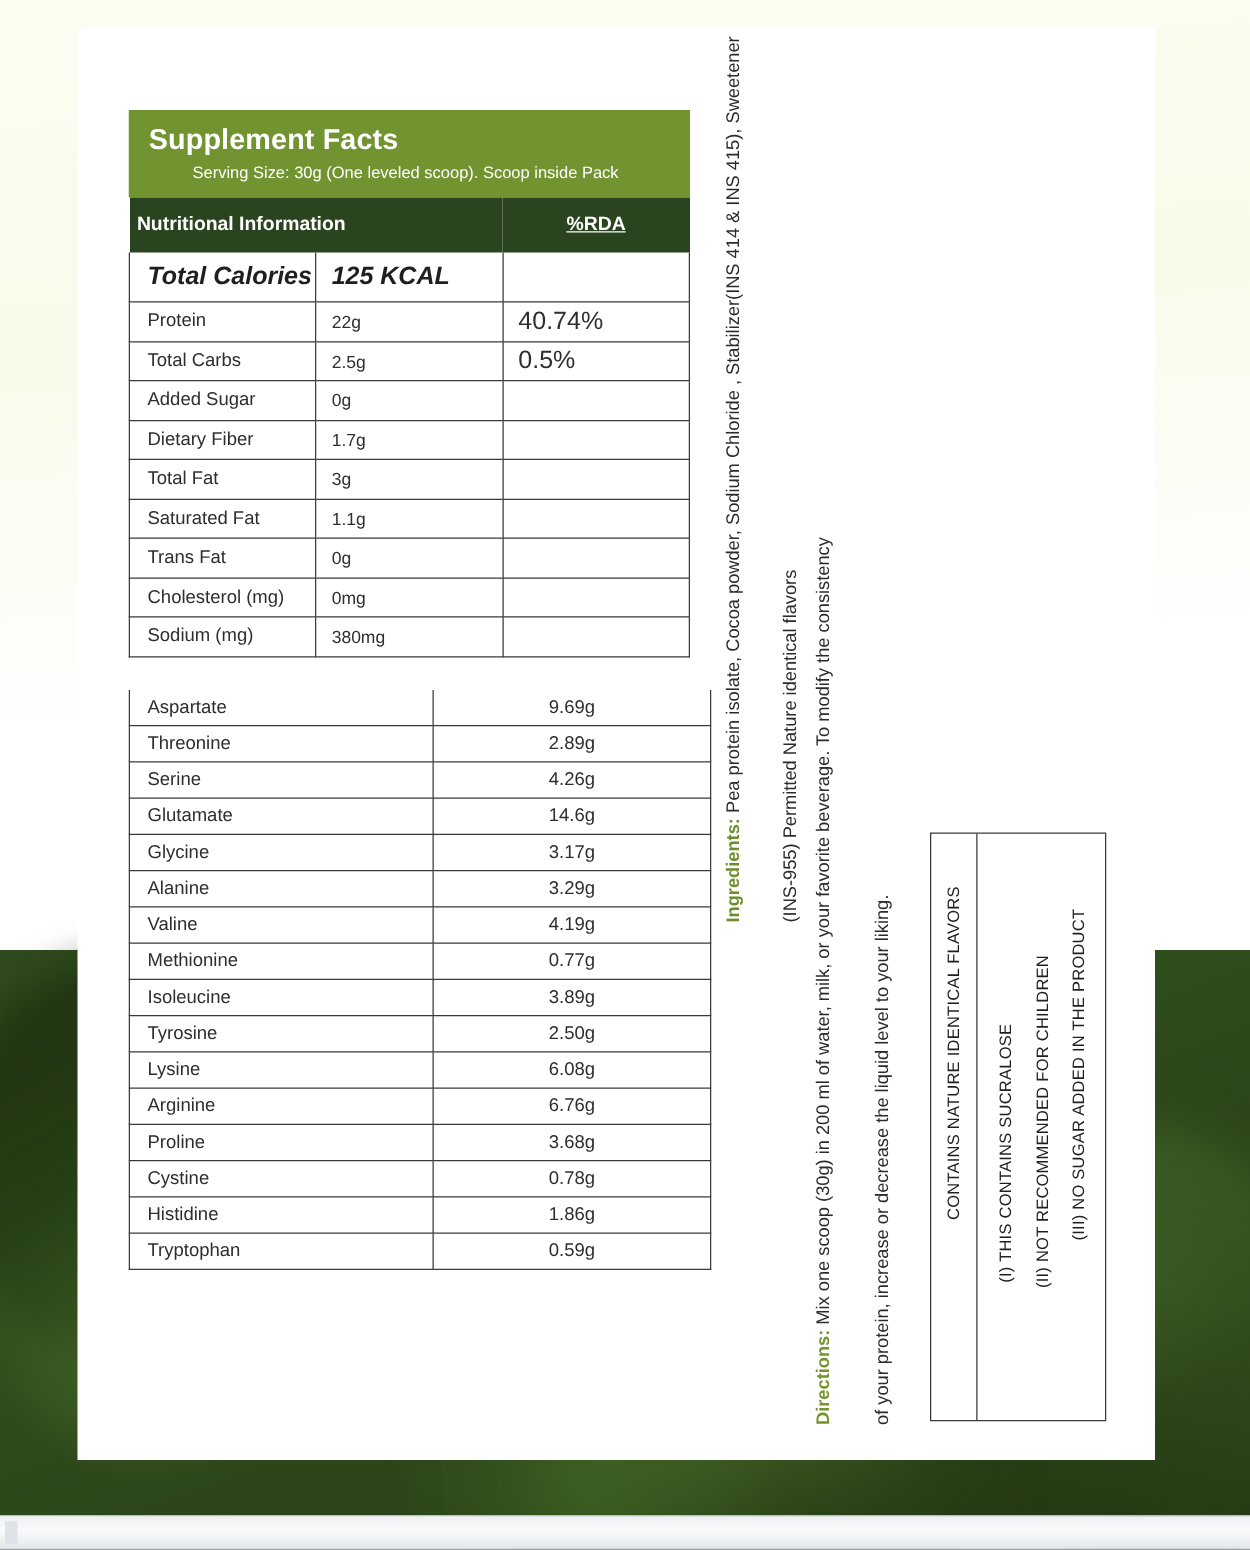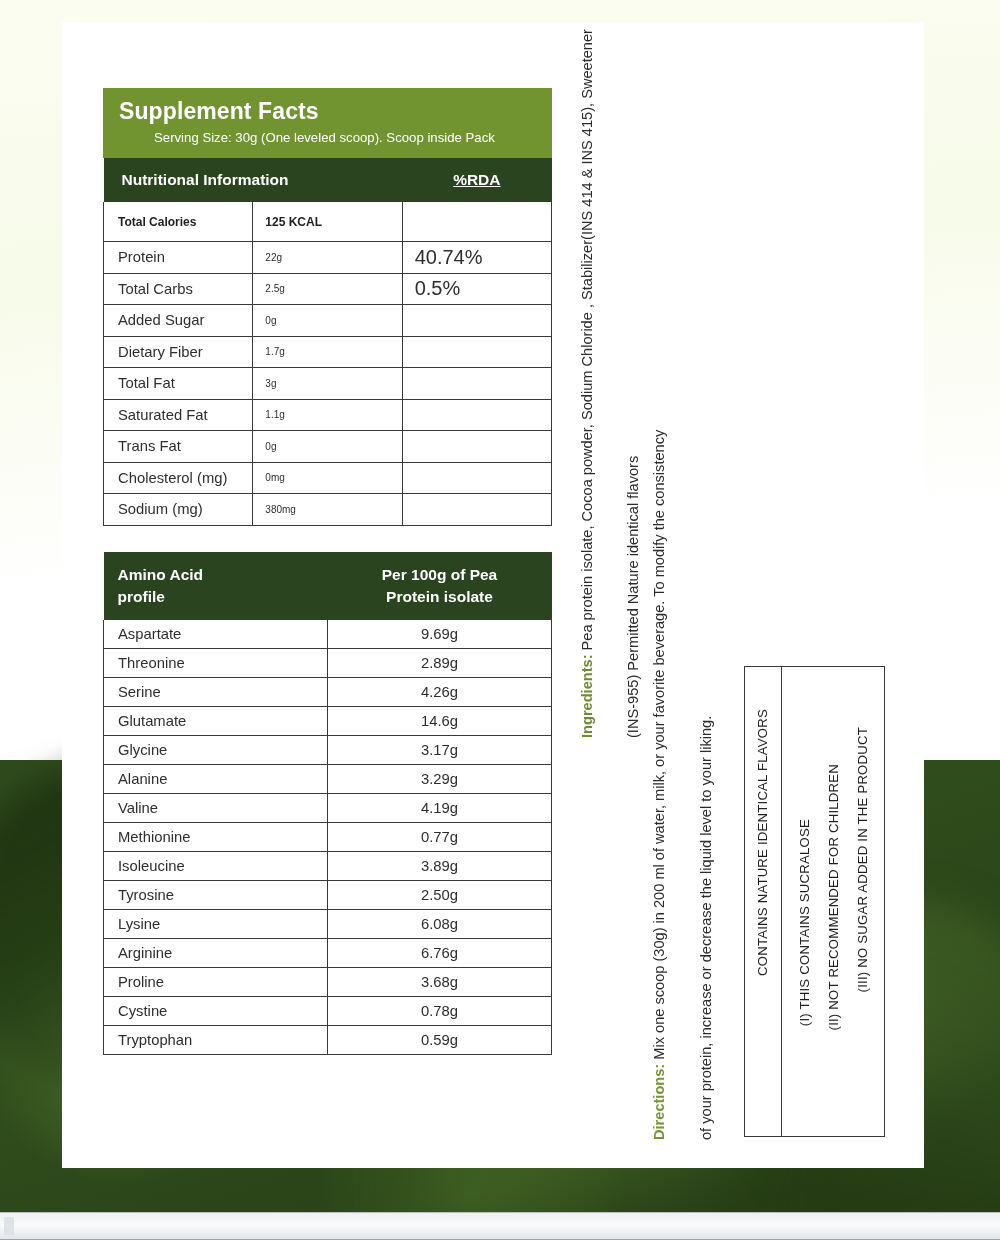--- a/index.html
+++ b/index.html
@@ -139,59 +139,60 @@
     left: 103px;
     top: 158px;
     width: 449px;
   }
   #nutrition .hdr td {
     background: #2b4420;
     color: #ffffff;
     font-size: 15.5px;
     font-weight: bold;
     height: 44px;
-    padding-left: 18px;
+    padding-left: 6px;
   }
   #nutrition .hdr td.rda {
     padding-left: 0;
     text-align: center;
     text-decoration: underline;
   }
   #nutrition td.c1 {
     width: 232px;
     border: 1px solid #3a3a3a;
     border-top: none;
     font-size: 14.8px;
     color: #2e2e2e;
     padding-left: 14px;
     height: 30.5px;
   }
   #nutrition td.c2 {
     width: 104px;
     border: 1px solid #3a3a3a;
     border-top: none;
-    font-size: 10px;
+    font-size: 14px;
     color: #2e2e2e;
     padding-left: 12px;
     height: 30.5px;
   }
   #nutrition td.c3 {
     width: 113px;
     border: 1px solid #3a3a3a;
     border-top: none;
     font-size: 20px;
     color: #2e2e2e;
     padding-left: 12px;
     height: 30.5px;
   }
   #nutrition tr.strong td.c1,
   #nutrition tr.strong td.c2 {
     font-weight: bold;
     color: #1f1f1f;
-    font-size: 12px;
+    font-size: 20px;
+    font-style: italic;
   }
   #nutrition tr.strong td { height: 39px; }
 
   
   #amino {
     left: 103px;
     top: 552px;
     width: 449px;
   }
   #amino .hdr td {
@@ -350,30 +351,20 @@
       <tr>
         <td class="c1">Sodium (mg)</td>
         <td class="c2">380mg</td>
         <td class="c3"></td>
       </tr>
     </tbody>
   </table>
 
   <table class="tbl" id="amino">
     <tbody>
-      <tr class="hdr">
-        <td>
-          <span>Amino Acid</span><br>
-          <span>profile</span>
-        </td>
-        <td class="right">
-          <span>Per 100g of Pea</span><br>
-          <span>Protein isolate</span>
-        </td>
-      </tr>
 
       <tr>
         <td class="a1">Aspartate</td>
         <td class="a2">9.69g</td>
       </tr>
       <tr>
         <td class="a1">Threonine</td>
         <td class="a2">2.89g</td>
       </tr>
       <tr>
@@ -416,20 +407,24 @@
         <td class="a1">Arginine</td>
         <td class="a2">6.76g</td>
       </tr>
       <tr>
         <td class="a1">Proline</td>
         <td class="a2">3.68g</td>
       </tr>
       <tr>
         <td class="a1">Cystine</td>
         <td class="a2">0.78g</td>
+      </tr>
+      <tr>
+        <td class="a1">Histidine</td>
+        <td class="a2">1.86g</td>
       </tr>
       <tr>
         <td class="a1">Tryptophan</td>
         <td class="a2">0.59g</td>
       </tr>
     </tbody>
   </table>
 
   <div class="vcol" id="ing-line1">
     <b class="tag-ing">Ingredients:</b><span> Pea protein isolate, Cocoa powder, Sodium Chloride , Stabilizer(INS 414 &amp; INS 415), Sweetener</span>

